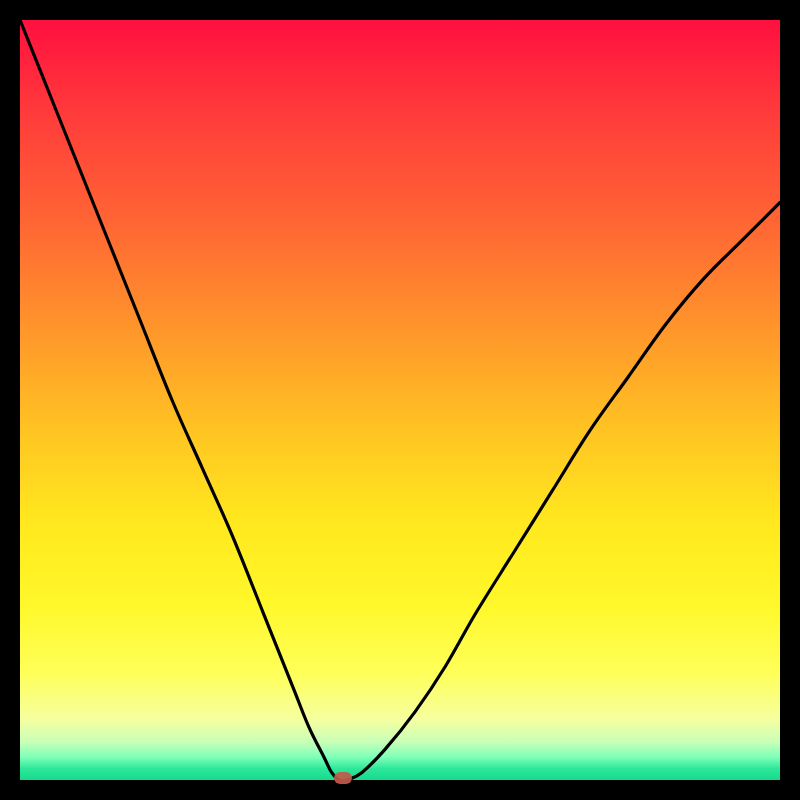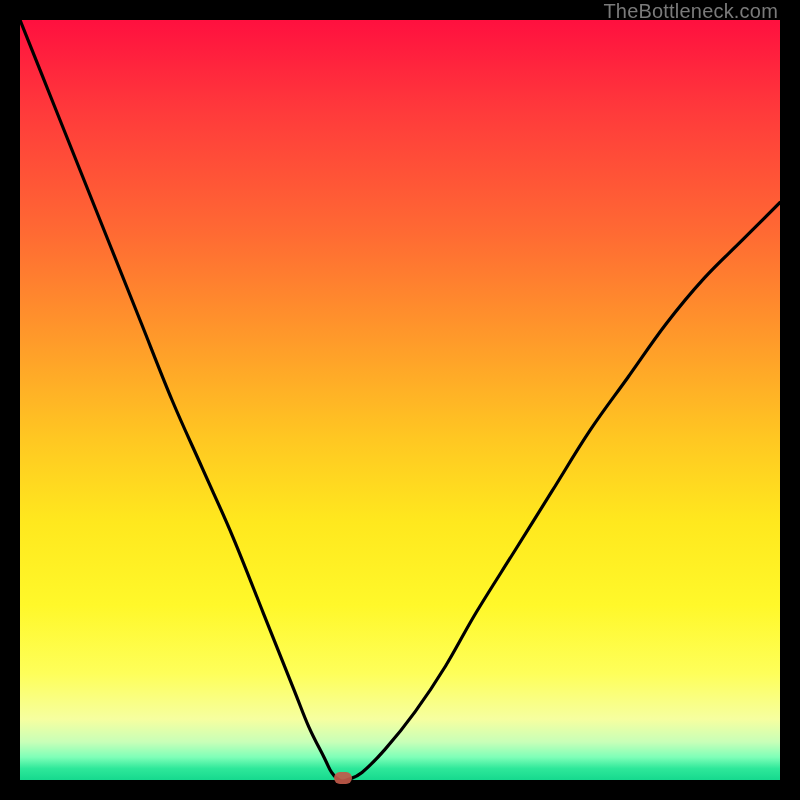--- a/index.html
+++ b/index.html
@@ -62,21 +62,20 @@
     height: 12px;
     border-radius: 6px;
     background: #c15a4a;
     opacity: 0.92;
   }
 </style>
 </head>
 <body>
 
 <div class="frame">
-  <div class="watermark">TheBottleneck.com</div>
 
   <div class="plot">
     <svg class="curve" viewBox="0 0 760 760" preserveAspectRatio="none">
       <path id="curve-path" fill="none" stroke="#000000" stroke-width="3.2" stroke-linecap="round" stroke-linejoin="round" d="M 0.0 0.0 C 5.5 13.7, 19.5 48.6, 30.4 76.0 C 41.3 103.4, 49.9 124.6, 60.8 152.0 C 71.7 179.4, 80.3 200.6, 91.2 228.0 C 102.1 255.4, 110.7 276.6, 121.6 304.0 C 132.5 331.4, 141.1 354.0, 152.0 380.0 C 162.9 406.0, 171.5 423.8, 182.4 448.4 C 193.3 473.0, 201.9 490.8, 212.8 516.8 C 223.7 542.8, 232.3 565.4, 243.2 592.8 C 254.1 620.2, 265.4 648.3, 273.6 668.8 C 281.8 689.3, 283.3 694.5, 288.8 706.8 C 294.3 719.1, 299.9 729.0, 304.0 737.2 C 308.1 745.4, 308.9 748.3, 311.6 752.4 C 314.3 756.5, 316.5 758.6, 319.2 760.0 C 321.9 761.4, 322.7 761.4, 326.8 760.0 C 330.9 758.6, 335.2 757.9, 342.0 752.4 C 348.8 746.9, 355.2 740.5, 364.8 729.6 C 374.4 718.7, 384.3 706.6, 395.2 691.6 C 406.1 676.6, 414.7 663.8, 425.6 646.0 C 436.5 628.2, 443.7 613.3, 456.0 592.8 C 468.3 572.3, 480.3 553.9, 494.0 532.0 C 507.7 510.1, 518.3 493.1, 532.0 471.2 C 545.7 449.3, 556.3 430.9, 570.0 410.4 C 583.7 389.9, 594.3 376.4, 608.0 357.2 C 621.7 338.0, 632.3 321.8, 646.0 304.0 C 659.7 286.2, 670.3 273.4, 684.0 258.4 C 697.7 243.4, 708.3 234.1, 722.0 220.4 C 735.7 206.7, 753.2 189.2, 760.0 182.4"></path>
     </svg>
     <div class="marker" id="marker" style="left: 314px; top: 752.48px; background: rgb(193, 90, 74);"></div>
   </div>
 </div>
 
 </body></html>

